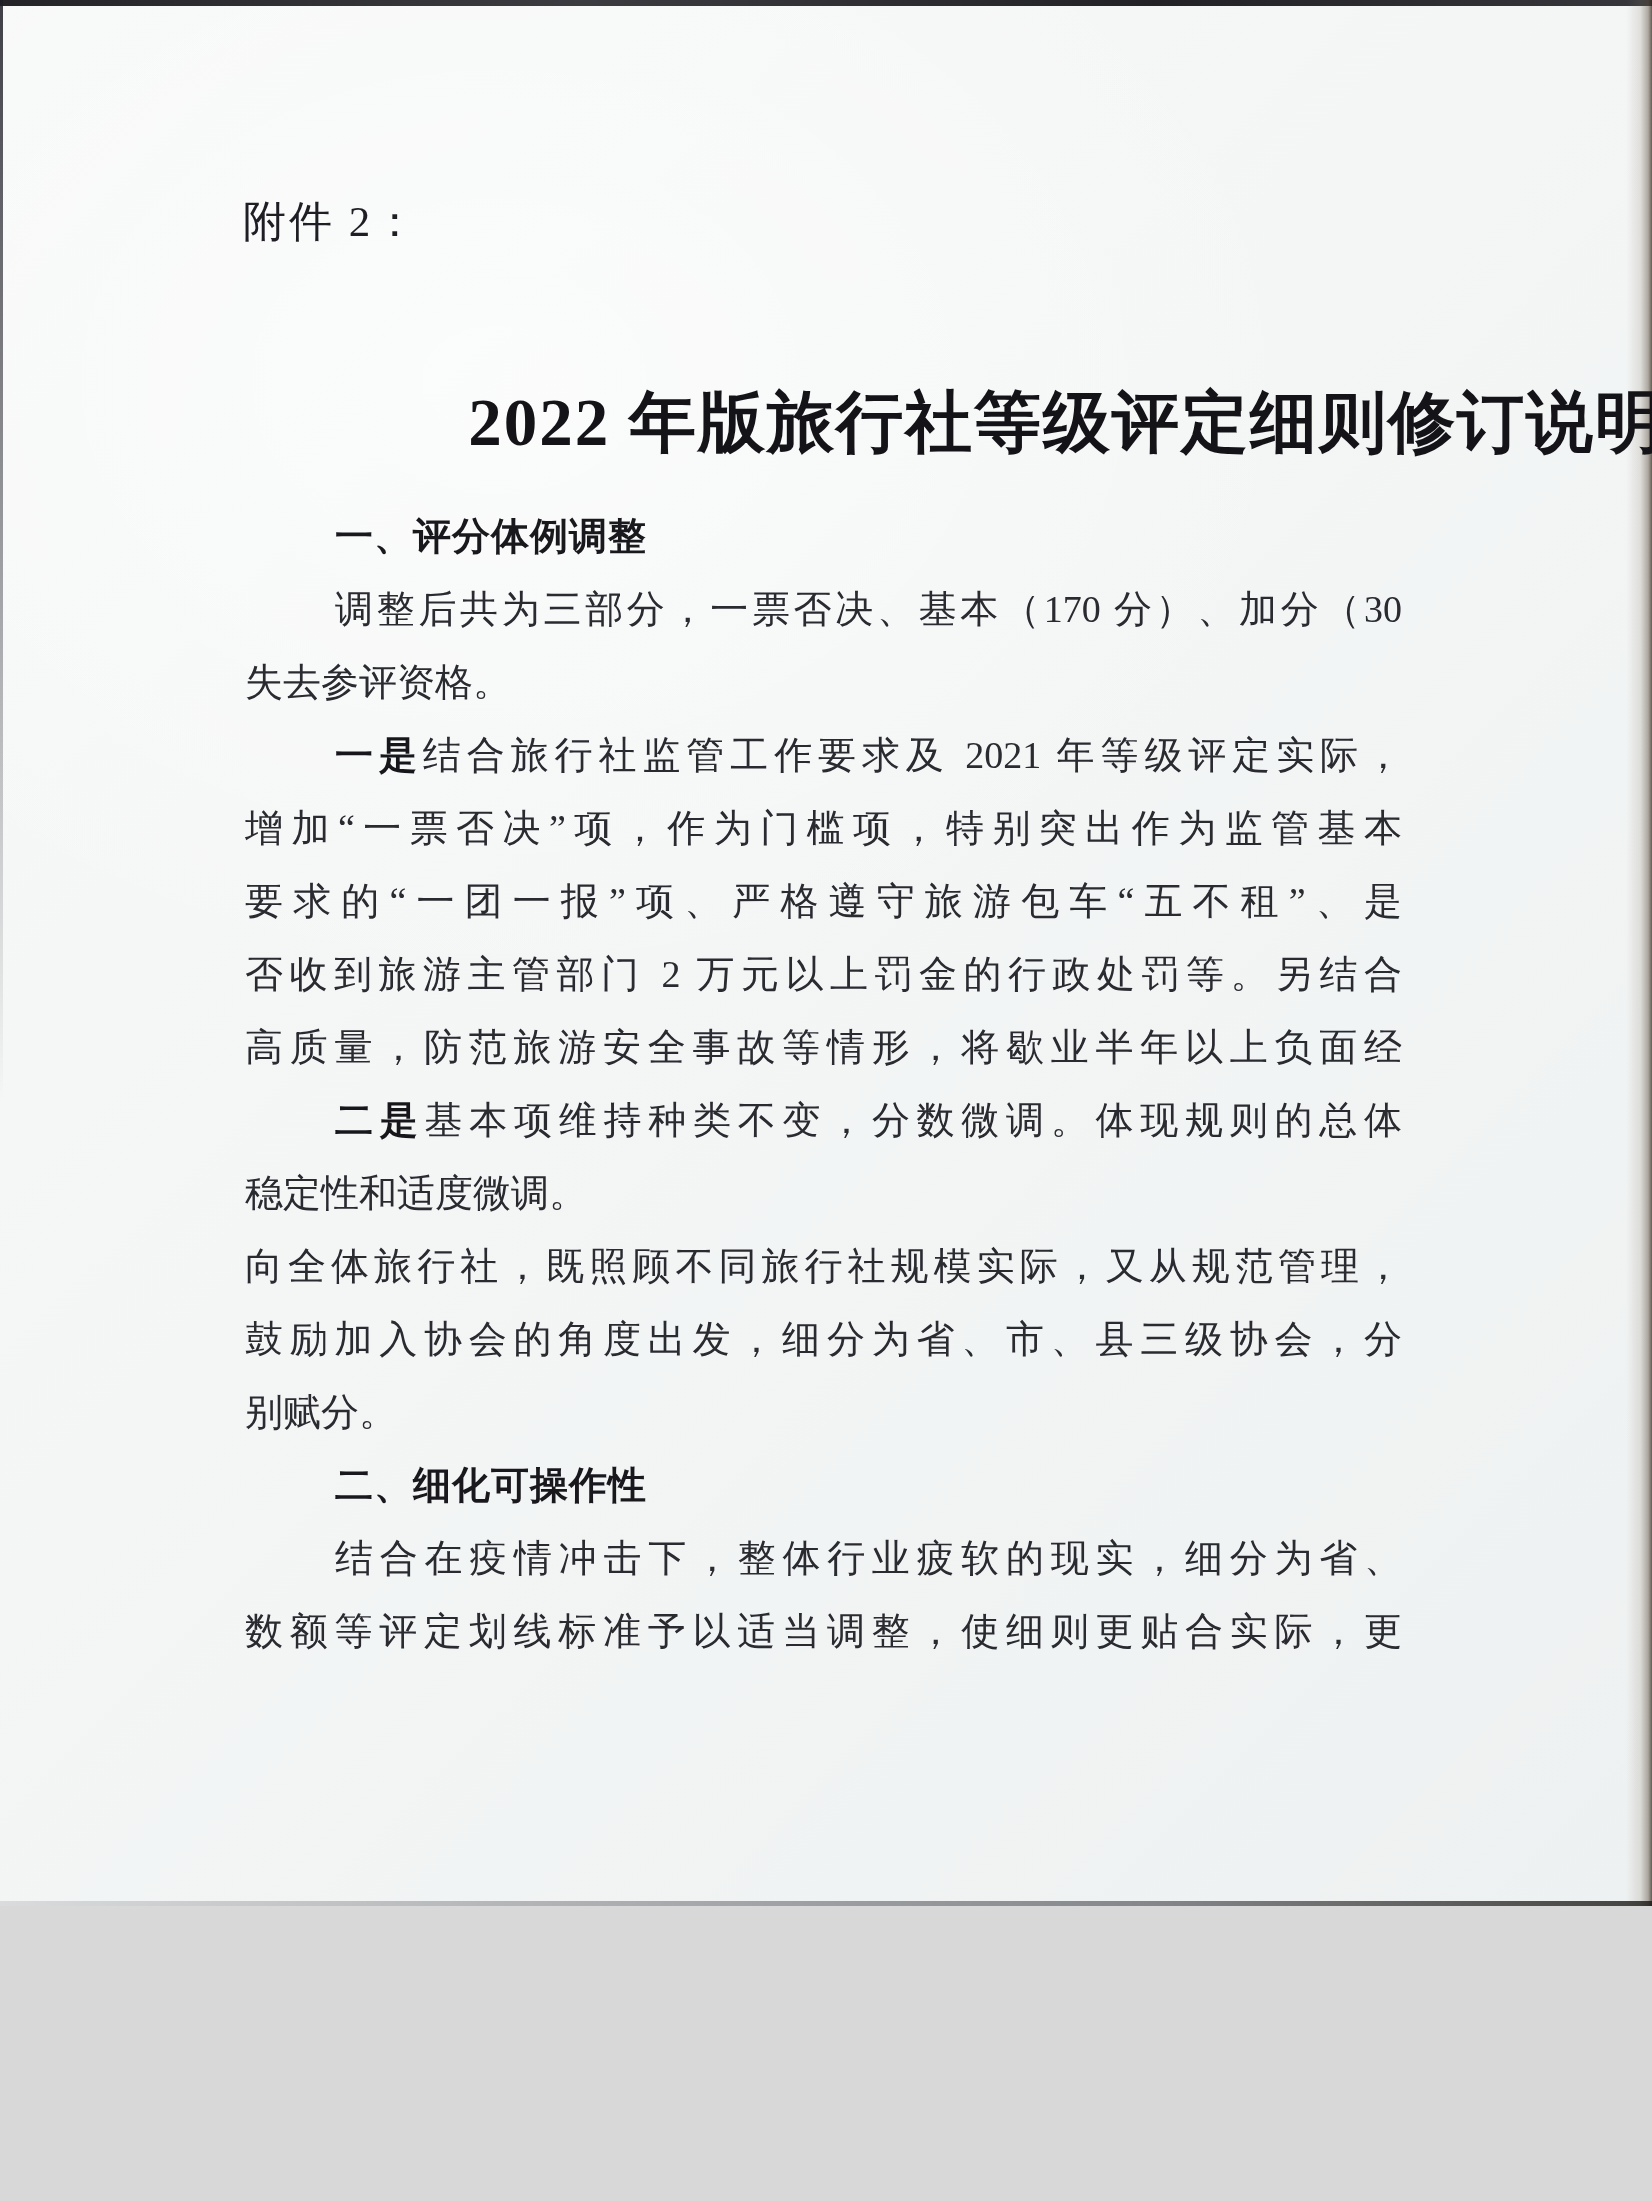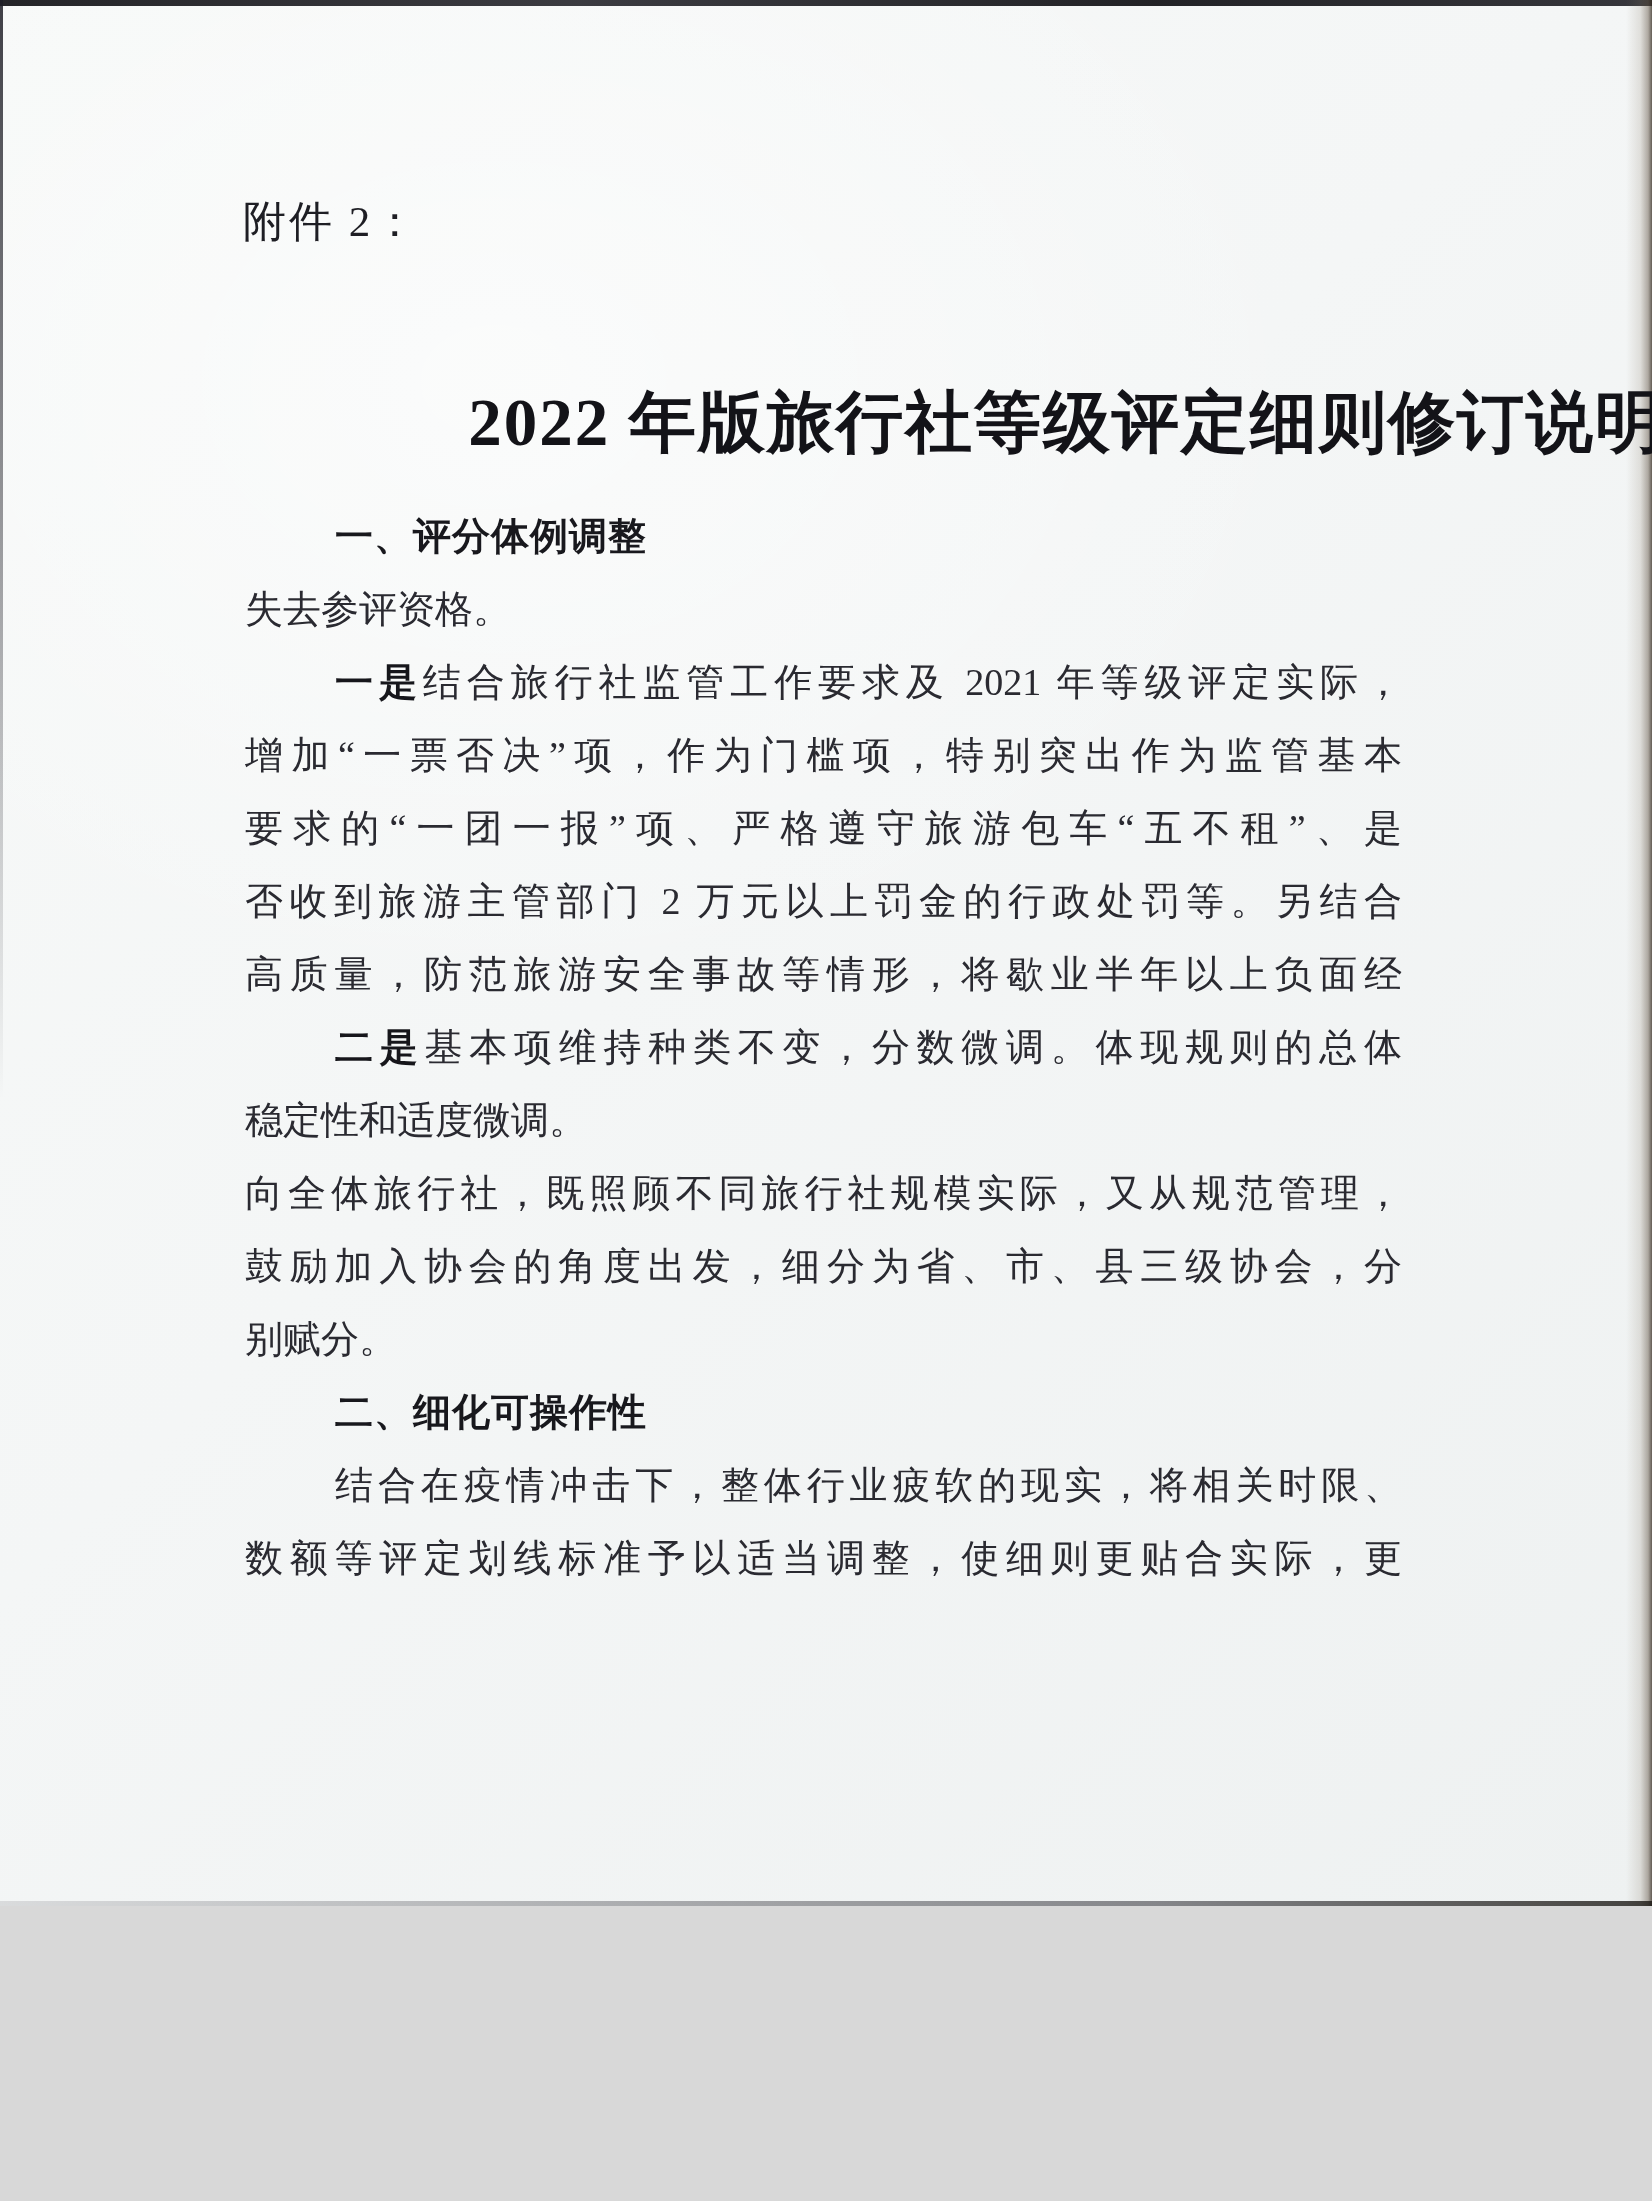--- a/index.html
+++ b/index.html
@@ -94,30 +94,31 @@
   <div class="edge-left"></div>
   <div class="edge-right"></div>
   <div class="edge-bottom"></div>
 
   <div class="attachment-label">附件 2：</div>
 
   <h1 class="doc-title">2022 年版旅行社等级评定细则修订说明</h1>
 
   <div class="doc-lines">
       <div class="line heading indent">一、评分体例调整</div>
+      <div class="line justify indent">调整后共为三部分，一票否决、基本（170 分）、加分（30</div>
       <div class="line">失去参评资格。</div>
       <div class="line justify indent"><span class="lead">一是</span>结合旅行社监管工作要求及 2021 年等级评定实际，</div>
       <div class="line justify">增加“一票否决”项，作为门槛项，特别突出作为监管基本</div>
       <div class="line justify">要求的“一团一报”项、严格遵守旅游包车“五不租”、是</div>
       <div class="line justify">否收到旅游主管部门 2 万元以上罚金的行政处罚等。另结合</div>
       <div class="line justify">高质量，防范旅游安全事故等情形，将歇业半年以上负面经</div>
       <div class="line justify indent"><span class="lead">二是</span>基本项维持种类不变，分数微调。体现规则的总体</div>
       <div class="line">稳定性和适度微调。</div>
       <div class="line justify">向全体旅行社，既照顾不同旅行社规模实际，又从规范管理，</div>
       <div class="line justify">鼓励加入协会的角度出发，细分为省、市、县三级协会，分</div>
       <div class="line">别赋分。</div>
       <div class="line heading indent">二、细化可操作性</div>
-      <div class="line justify indent">结合在疫情冲击下，整体行业疲软的现实，将相关时限、</div>
+      <div class="line justify indent">结合在疫情冲击下，整体行业疲软的现实，细分为省、</div>
       <div class="line justify">数额等评定划线标准予以适当调整，使细则更贴合实际，更</div>
     </div>
 
   <div class="page-number">– 1 –</div>
 </div>
 
 </body></html>

